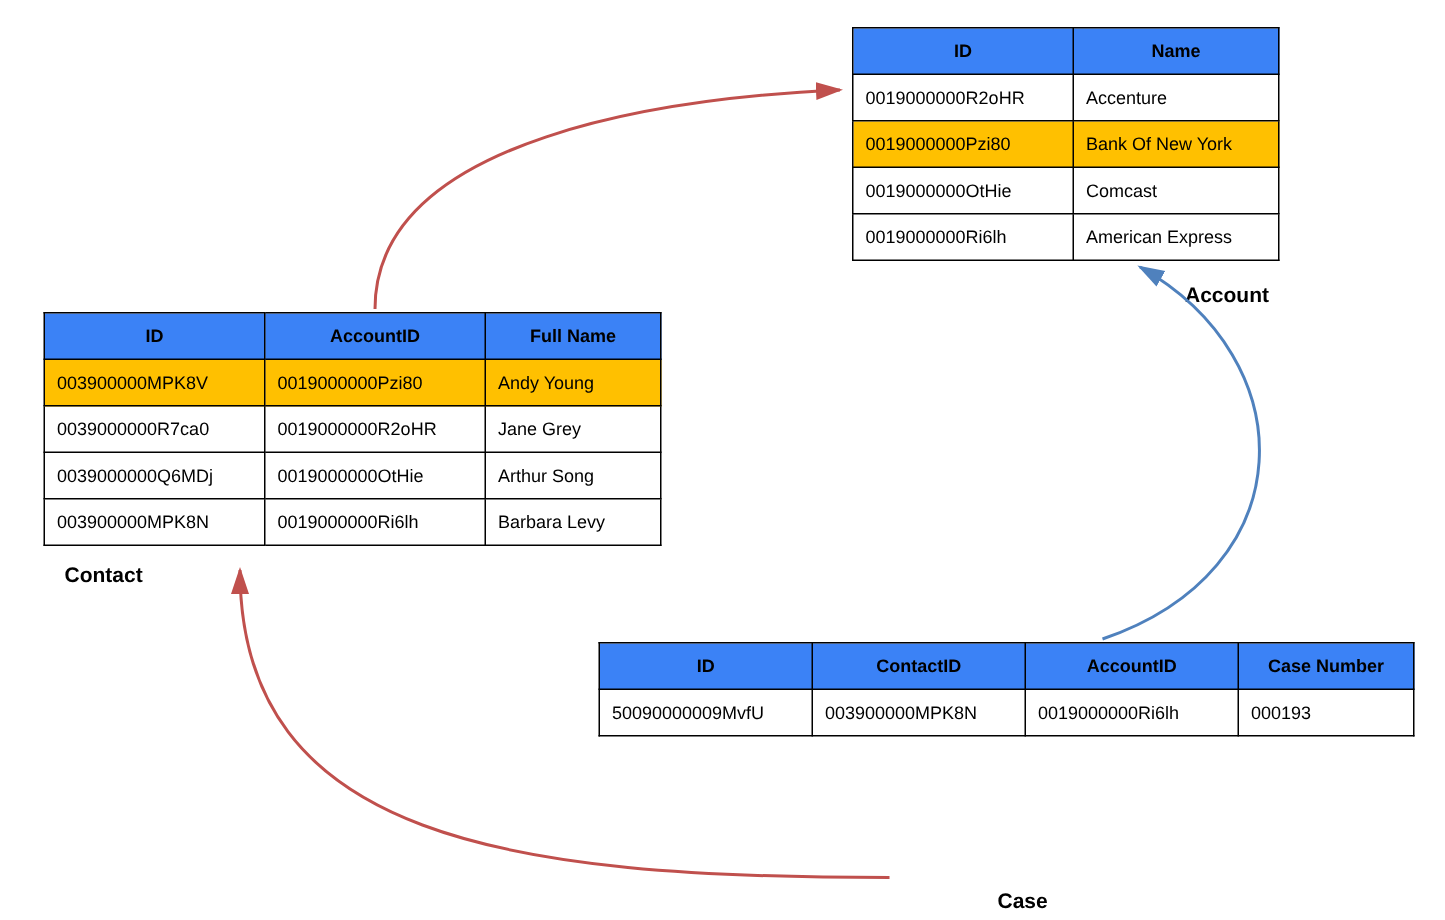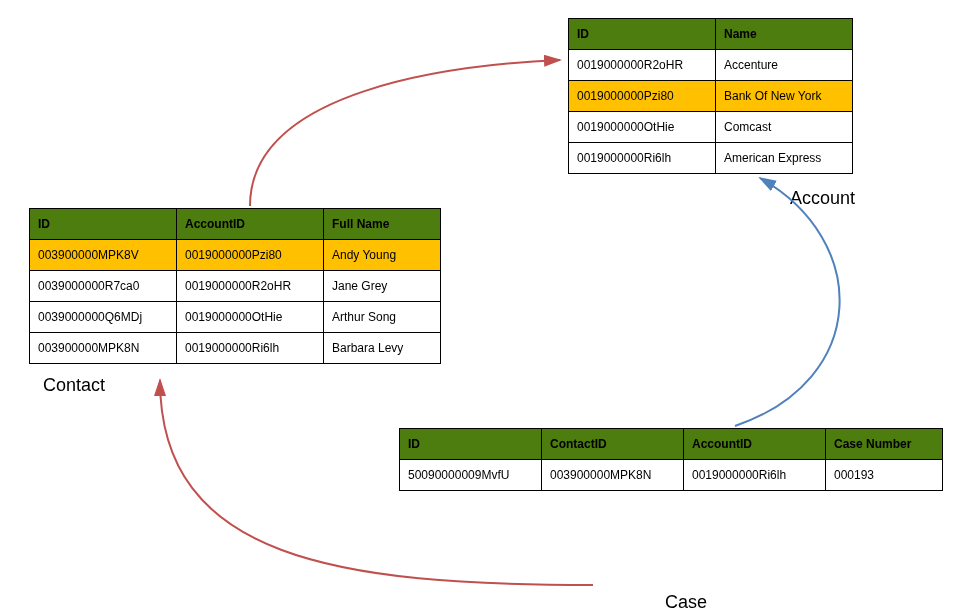--- a/index.html
+++ b/index.html
@@ -17,30 +17,31 @@
     background: #fff;
   }
   .tbl th, .tbl td {
     border: 1px solid #000;
     padding: 6px 8px;
     text-align: left;
     height: 18px;
     white-space: nowrap;
   }
   .tbl th {
-    background: #4d7c0f;
+    background: #3b82f6;
     font-weight: bold;
+    text-align: center;
   }
   .hl td {
     background: #ffc000;
   }
   .caption {
     position: absolute;
-    font-weight: normal;
-    font-size: 18px;
+    font-weight: bold;
+    font-size: 14px;
   }
   svg.arrow {
     position: absolute;
     overflow: visible;
     pointer-events: none;
   }
 </style>
 </head>
 <body>
 

